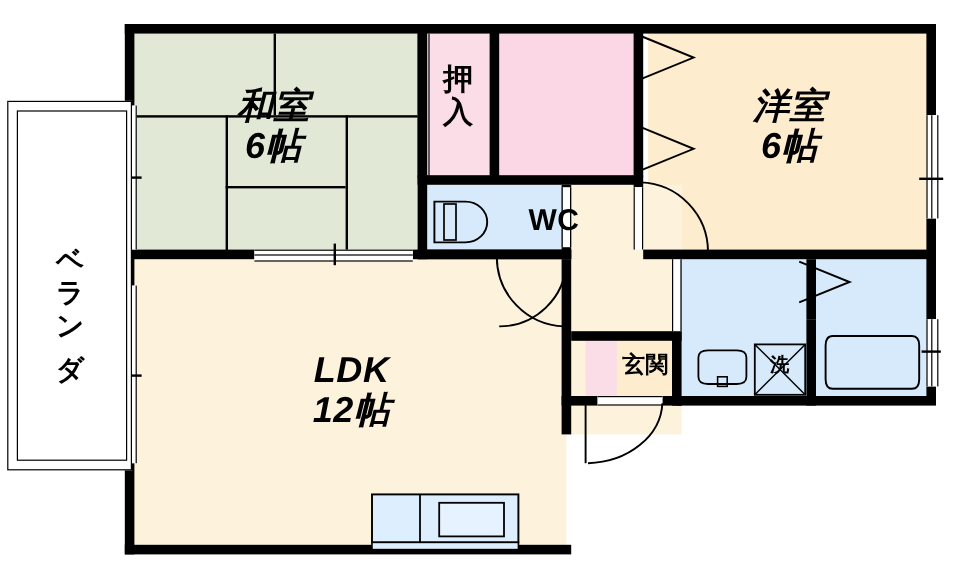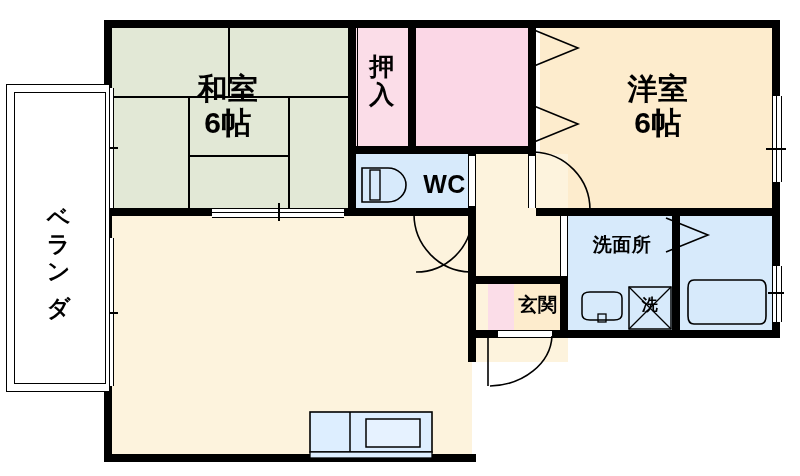--- a/index.html
+++ b/index.html
@@ -43,21 +43,21 @@
   .label {
     position: absolute;
     color: #000000;
     font-weight: bold;
     text-align: center;
     line-height: 1.12;
     white-space: pre-line;
     letter-spacing: 0.5px;
     user-select: none;
   }
-  .label.lg { font-size: 30px; }
+  .label.lg { font-size: 30px; font-style: italic; }
   .label.md { font-size: 25px; }
   .label.sm { font-size: 19px; }
   .label.xs { font-size: 16px; }
 
   
   .vtext {
     position: absolute;
     writing-mode: vertical-rl;
     text-orientation: upright;
     font-size: 23px;
@@ -277,28 +277,29 @@
     <rect x="0" y="40" width="122" height="6" fill="#ddeeff" stroke="#000" stroke-width="1.3"></rect>
   </svg>
 
   <div class="veranda-outer" style="left:6px; top:84px; width:104px; height:308px;"></div>
   <div class="veranda-inner" style="left:14px; top:92px; width:92px; height:292px;"></div>
   <div class="vtext" style="left:44px; top:190px;">ベランダ</div>
 
   <div class="label lg" style="left:158px; top:72px; width:140px;">和室
 6帖</div>
 
+  <div class="label lg" style="left:218px; top:292px; width:150px;">LDK
+12帖</div>
 
   <div class="label lg" style="left:588px; top:72px; width:140px;">洋室
 6帖</div>
 
   <div class="label md" style="left:358px; top:52px; width:48px;">押
 入</div>
 
 
-  <div class="label md" style="left:406px; top:170px; width:77px;">WC</div>
-
-  <div class="label sm" style="left:572px; top:234px; width:100px;">洗面所</div>
+  <div class="label md" style="left:406px; top:170px; width:77px;text-align:right;">WC</div>
+
 
 
   <div class="label sm" style="left:512px; top:294px; width:52px;">玄関</div>
 
 </div>
 
 </body></html>

